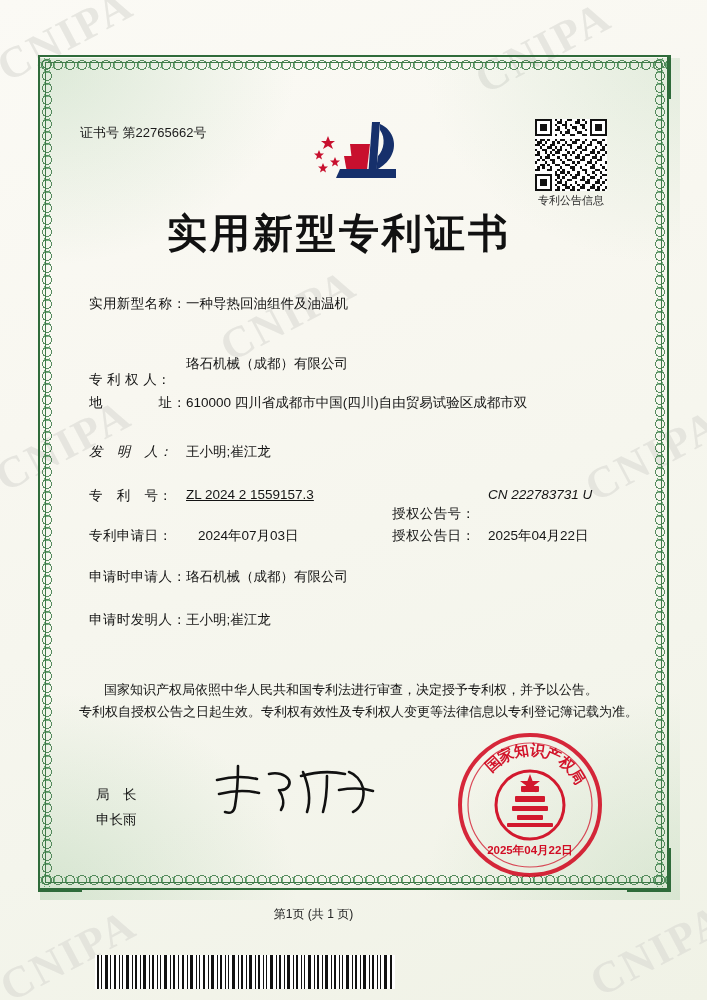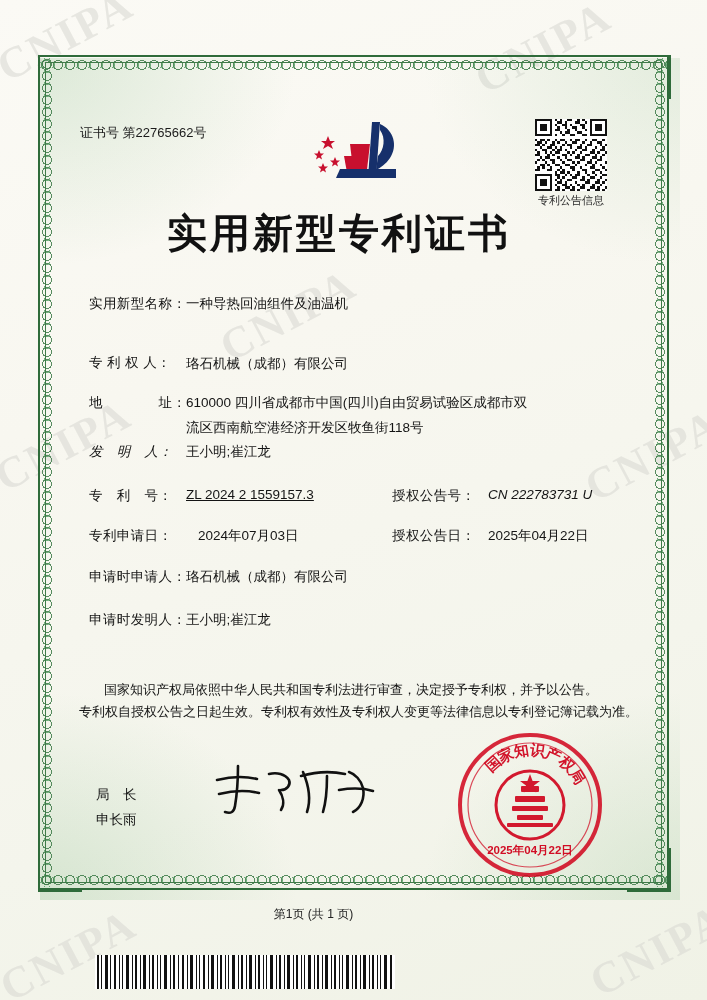--- a/index.html
+++ b/index.html
@@ -460,33 +460,32 @@
       </g>
     </svg>
   </div>
   <div class="qr-label">专利公告信息</div>
 
   <div class="title">实用新型专利证书</div>
 
   <div class="field flabel" style="left:89px; top:295px;">实用新型名称：</div>
   <div class="field fvalue" style="left:186px; top:295px;">一种导热回油组件及油温机</div>
 
-  <div class="field flabel" style="left:89px; top:354px;text-align:center;">专 利 权 人：</div>
+  <div class="field flabel" style="left:89px; top:371px;text-align:center;">专 利 权 人：</div>
   <div class="field fvalue" style="left:186px; top:355px;">珞石机械（成都）有限公司</div>
 
   <div class="field flabel" style="left:89px; top:394px;">地　　　　址：</div>
   <div class="field fvalue" style="left:186px; top:394px;text-align:center;">610000 四川省成都市中国(四川)自由贸易试验区成都市双</div>
-  <div class="field fvalue" style="left:186px; top:419px;">流区西南航空港经济开发区牧鱼街118号</div>
 
   <div class="field flabel" style="left:89px; top:443px;font-style:italic;">发　明　人：</div>
   <div class="field fvalue" style="left:186px; top:443px;">王小明;崔江龙</div>
 
   <div class="field flabel" style="left:89px; top:487px;">专　利　号：</div>
   <div class="field fvalue" style="left:186px; top:487px;text-decoration:underline;">ZL 2024 2 1559157.3</div>
-  <div class="field flabel" style="left:392px; top:487px;">授权公告号：</div>
+  <div class="field flabel" style="left:392px; top:505px;">授权公告号：</div>
   <div class="field fvalue" style="left:488px; top:487px;font-style:italic;">CN 222783731 U</div>
 
   <div class="field flabel" style="left:89px; top:527px;">专利申请日：</div>
   <div class="field fvalue" style="left:186px; top:527px;margin-left:12px;">2024年07月03日</div>
   <div class="field flabel" style="left:392px; top:527px;">授权公告日：</div>
   <div class="field fvalue" style="left:488px; top:527px;">2025年04月22日</div>
 
   <div class="field flabel" style="left:89px; top:568px;">申请时申请人：</div>
   <div class="field fvalue" style="left:186px; top:568px;">珞石机械（成都）有限公司</div>
 

